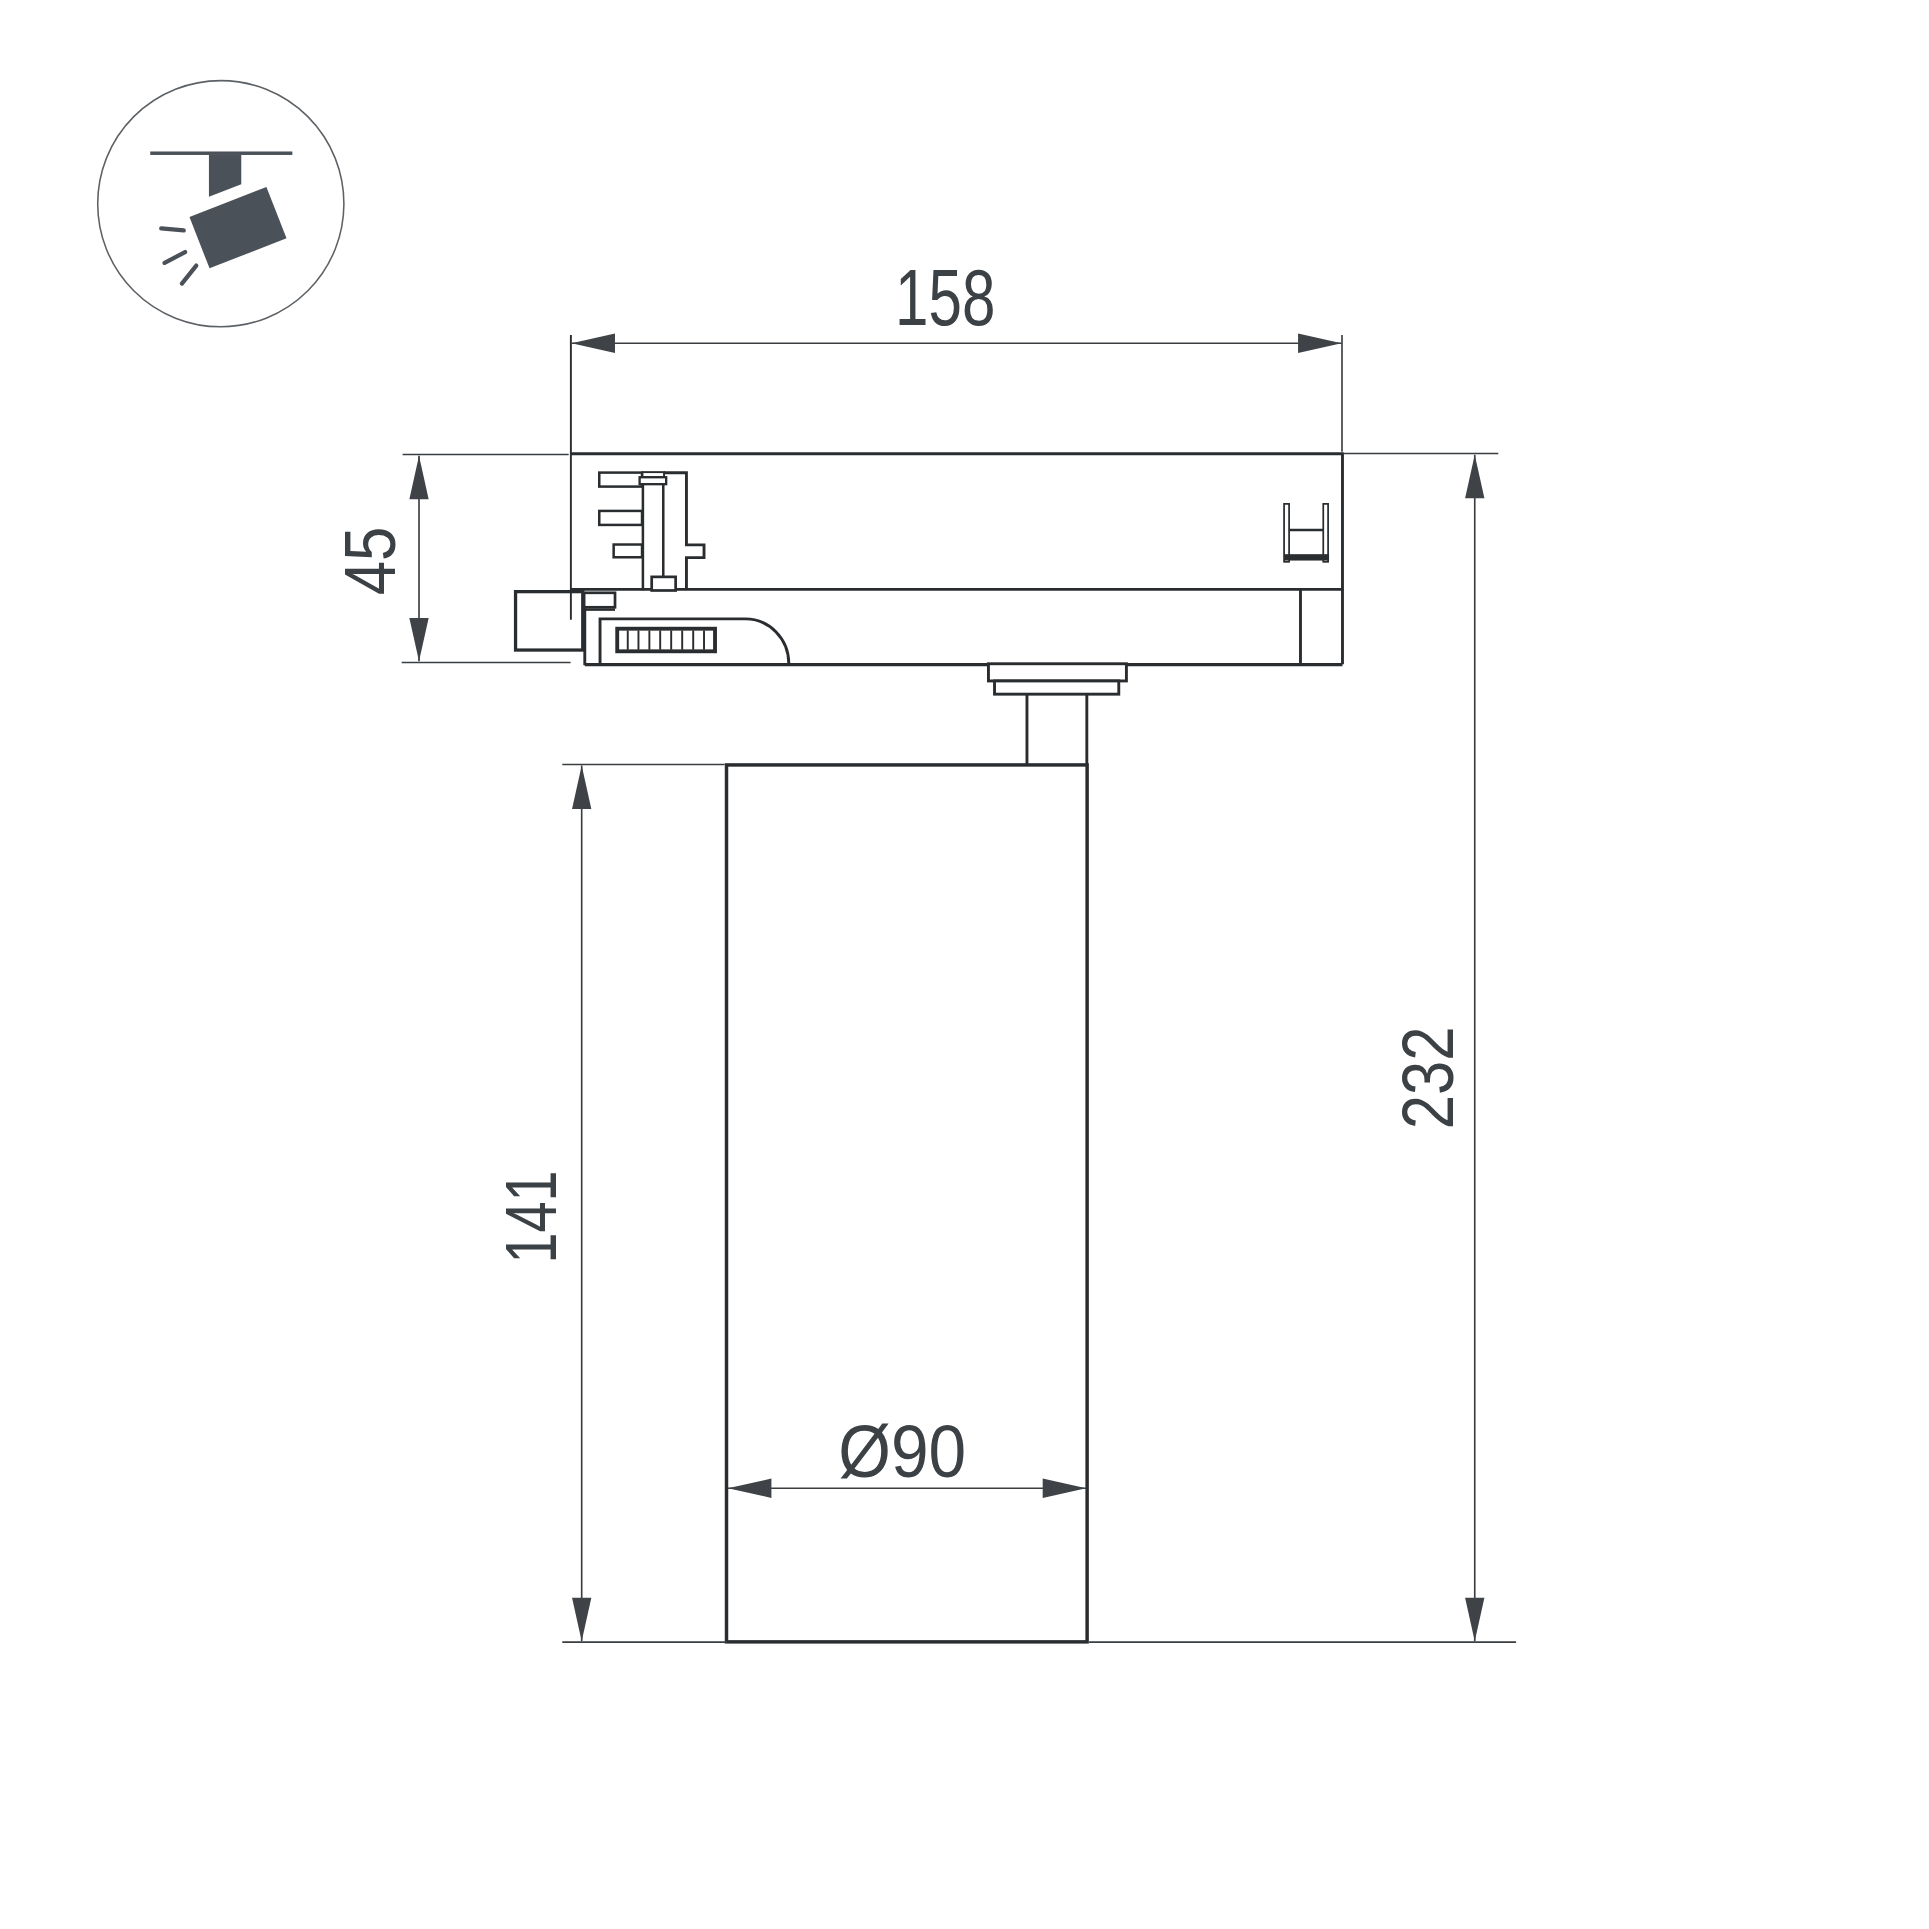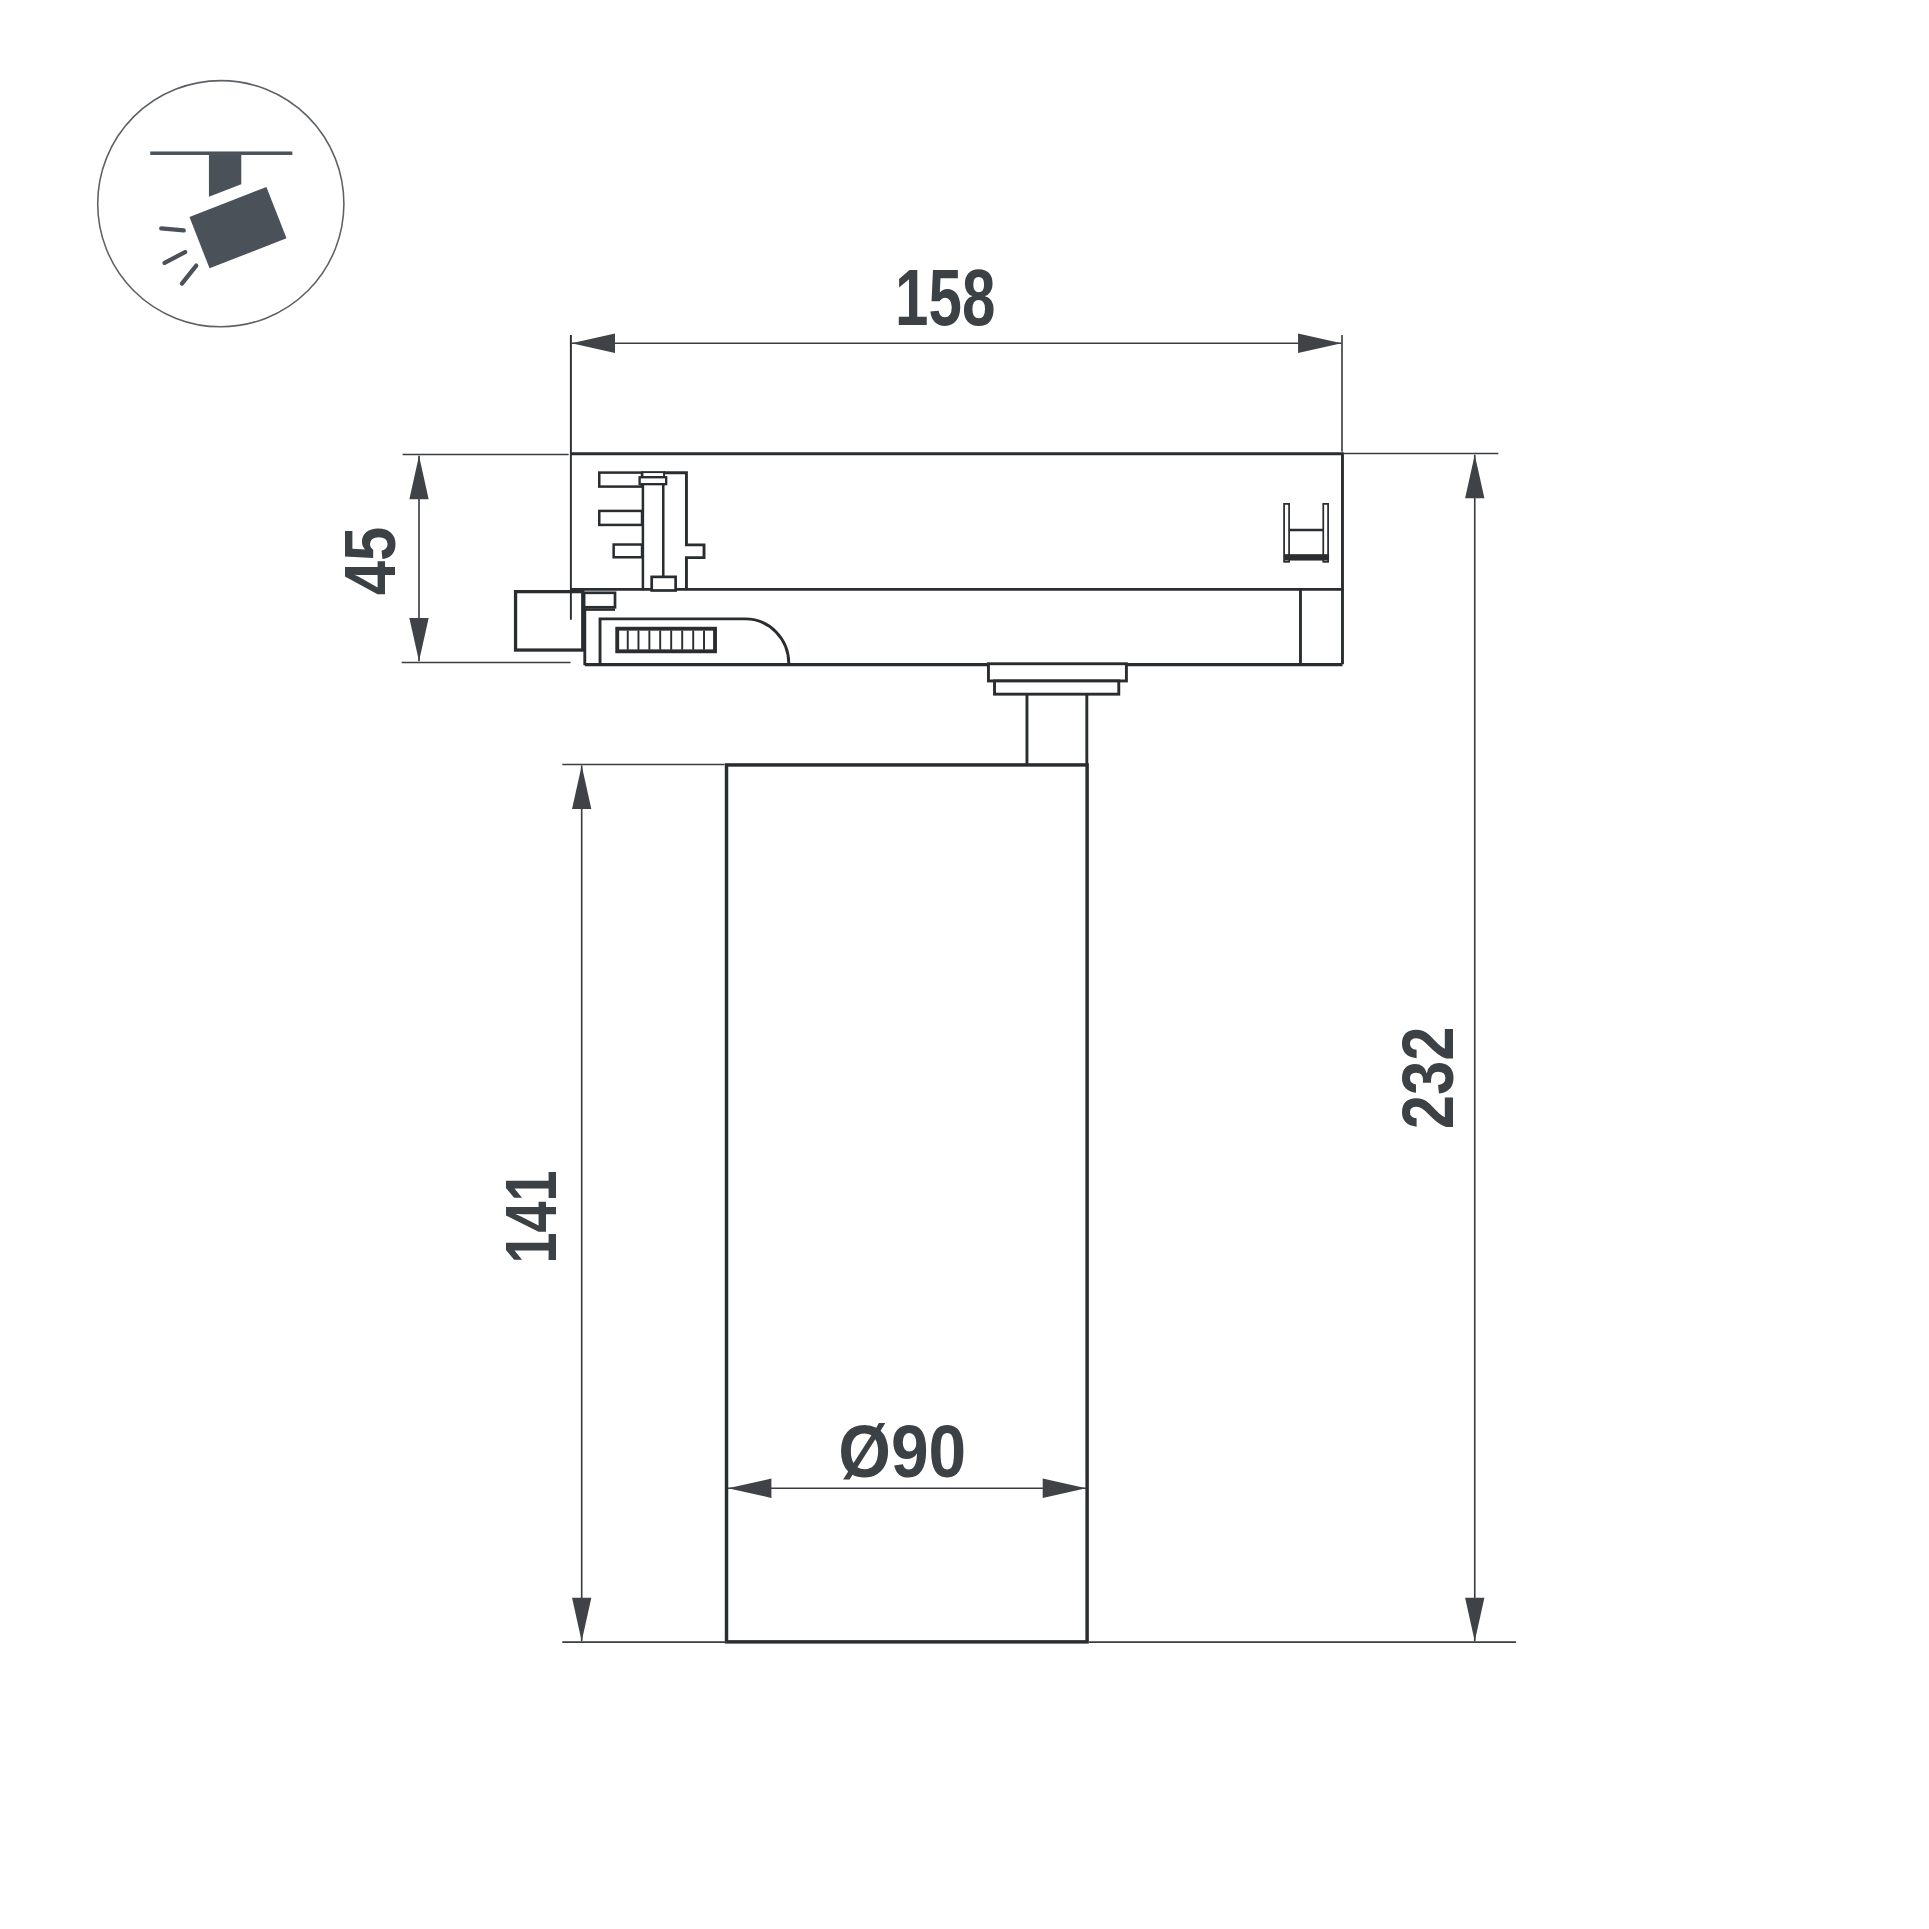--- a/index.html
+++ b/index.html
@@ -1,16 +1,16 @@
 <!DOCTYPE html>
 <html><head>
 <meta charset="utf-8">
 <style>
   html,body{margin:0;padding:0;background:#ffffff;}
-  .wrap{width:1929px;height:1929px;position:relative;background:#ffffff;font-weight:bold;}
+  .wrap{width:1929px;height:1929px;position:relative;background:#ffffff;}
   text{font-family:"Liberation Sans", sans-serif;fill:#3c4145;}
 </style>
 </head>
 <body>
 <div class="wrap">
 <svg width="1929" height="1929" viewBox="0 0 1998 1998">
 
   <rect x="0" y="0" width="1998" height="1998" fill="#ffffff"></rect>
 
   <circle cx="228.7" cy="211" r="127.5" fill="#ffffff" stroke="#5c6166" stroke-width="1.6"></circle>

